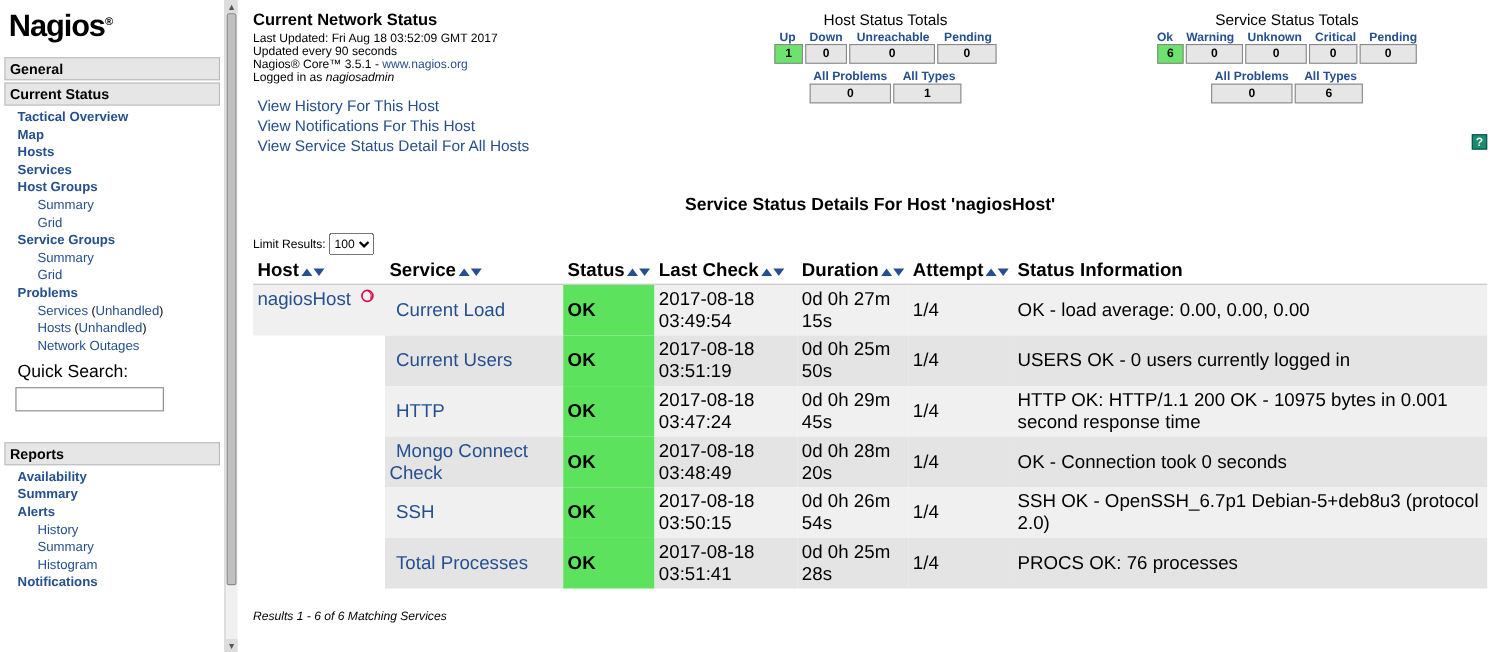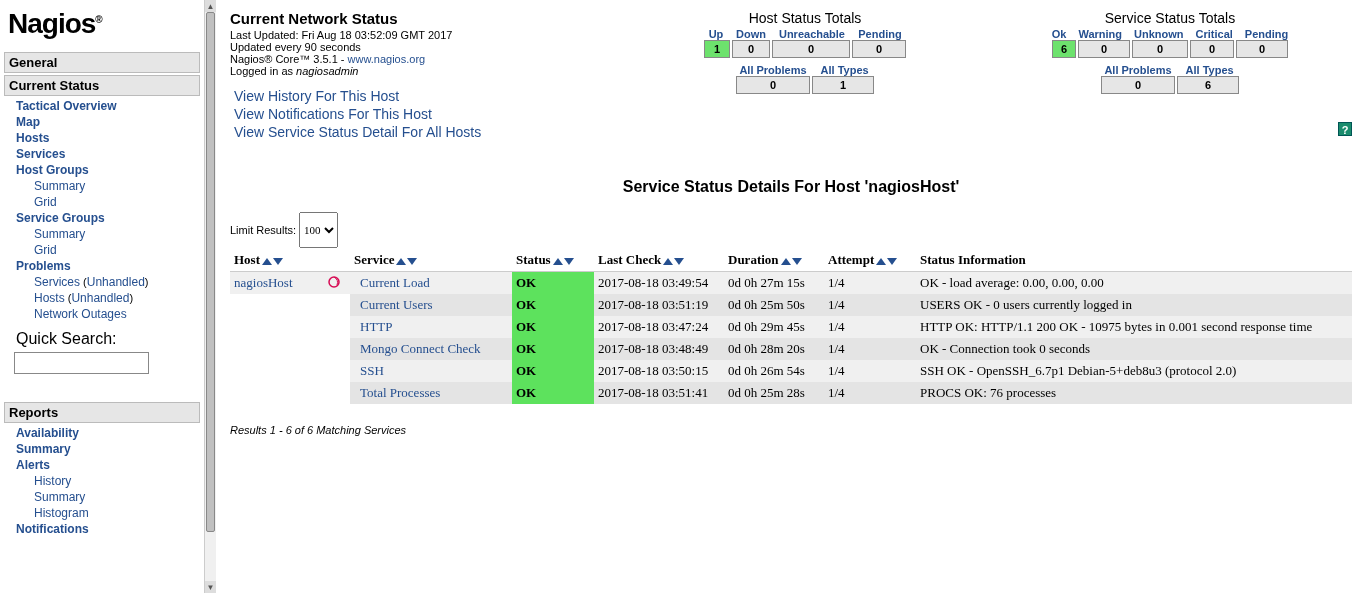--- a/index.html
+++ b/index.html
@@ -31,22 +31,22 @@
 .totals-block { text-align: center; }
 .totals-block h3 { font-size: 14px; font-weight: normal; margin-bottom: 2px; text-align: center; }
 .totals-row { display: flex; justify-content: center; gap: 0; }
 .totals-header-row { display: flex; justify-content: center; }
 .total-header { color: #254f8f; font-weight: bold; font-size: 11px; padding: 0 6px; text-align: center; }
 .total-cell { border: 1px solid #888; background: #e6e6e6; min-width: 50px; height: 18px; line-height: 16px; text-align: center; font-weight: bold; font-size: 11px; margin: 0 1px; }
 .total-cell.green { background: #6de26d; }
 .help-icon { position: absolute; top: 122px; right: 14px; width: 14px; height: 14px; background: #1a8c6d; color: #fff; font-weight: bold; font-size: 11px; text-align: center; line-height: 14px; border: 1px solid #055; }
 .page-title { text-align: center; font-weight: bold; font-size: 16px; margin: 36px 0 16px 0; }
 .limit-row { margin-bottom: 2px; font-size: 11px; }
-.limit-select { height: 36px; font-size: 11px; font-family: Liberation Serif, serif; }
-.status-table { width: 100%; border-collapse: collapse; font-size: 13px; font-family: Liberation Serif, serif; }
+.limit-select { height: 20px; font-size: 11px; }
+.status-table { width: 100%; border-collapse: collapse; font-size: 17px; }
 .status-table th { text-align: left; font-weight: bold; padding: 2px 4px; border-bottom: 1px solid #ccc; white-space: nowrap; }
 .sort-arrows { display: inline-block; vertical-align: middle; margin-left: 2px; }
 .sort-up, .sort-down { display: inline-block; width: 0; height: 0; border-left: 5px solid transparent; border-right: 5px solid transparent; }
 .sort-up { border-bottom: 7px solid #254f8f; margin-right: 1px; }
 .sort-down { border-top: 7px solid #254f8f; }
 .status-table td { padding: 3px 4px; }
 .status-table tbody tr:nth-child(even) td.host-cell { background: #f0f0f0; }
 .status-table tbody tr td { background: #f0f0f0; }
 .status-table tbody tr:nth-child(even) td { background: #e4e4e4; }
 .host-cell { background: #f0f0f0; vertical-align: top; position: relative; }

